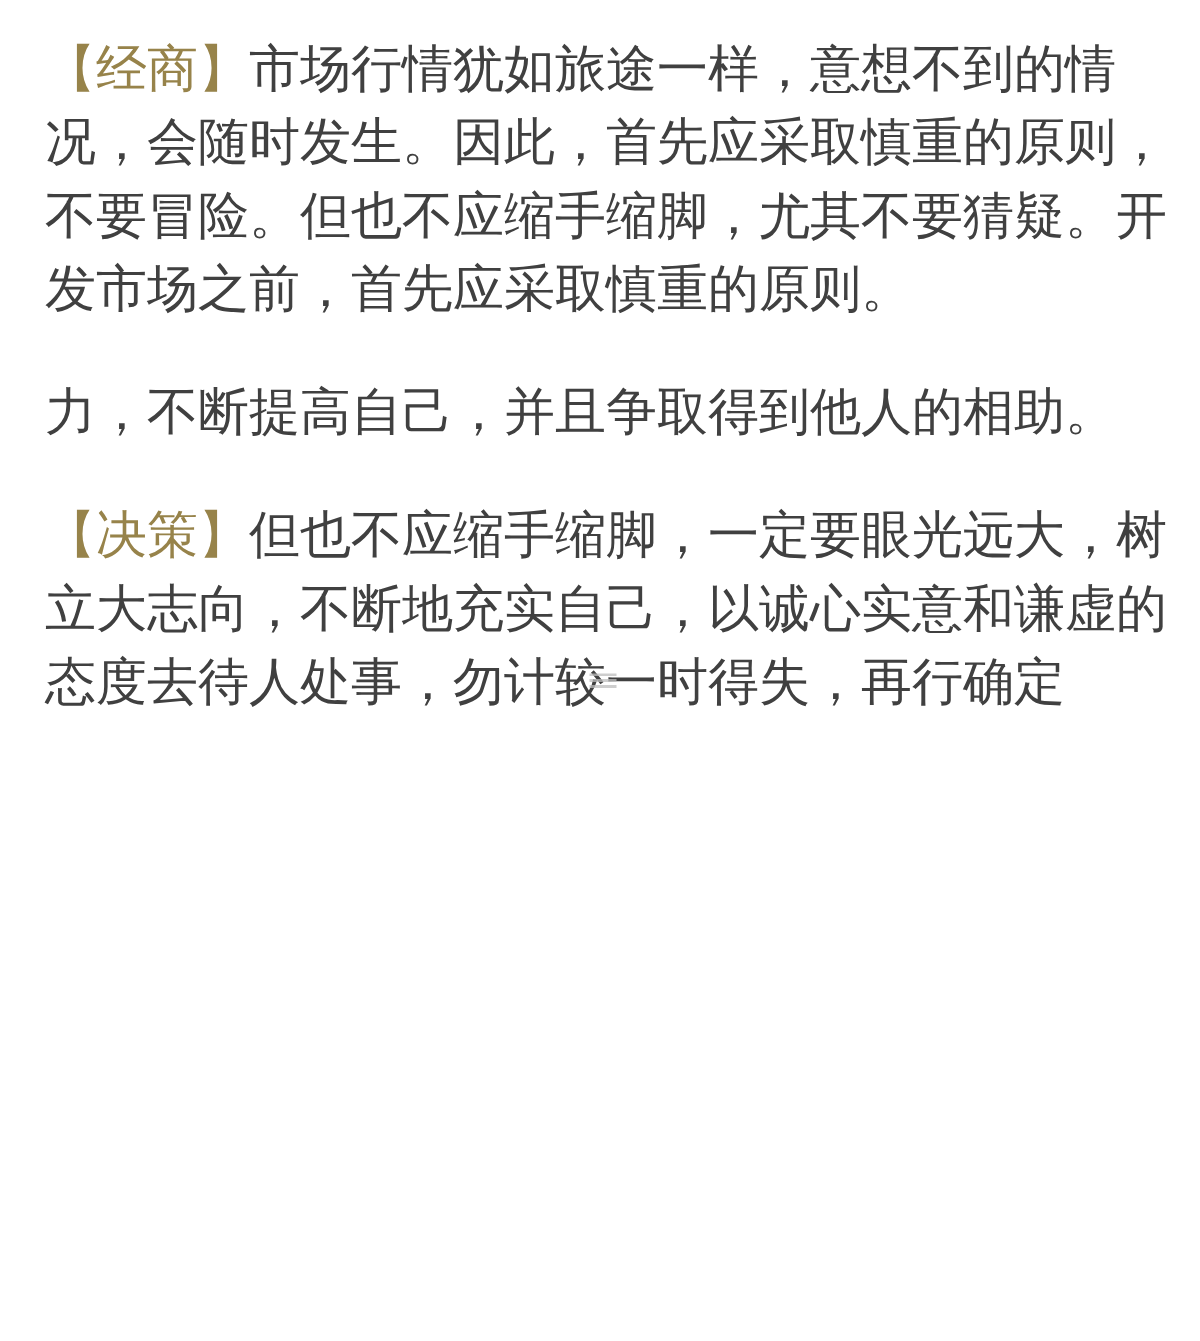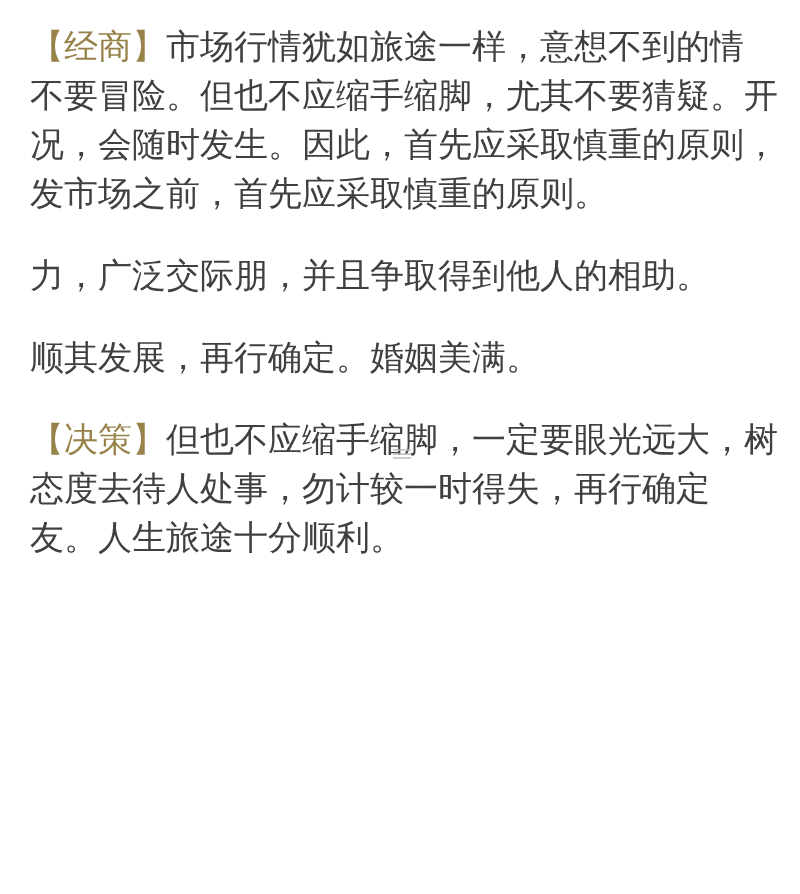--- a/index.html
+++ b/index.html
@@ -53,35 +53,34 @@
     opacity: 0.75;
   }
 </style>
 </head>
 <body>
 
 <div class="content">
 
   <p class="para">
     <span class="row"><span class="section-label">【经商】</span><span>市场行情犹如旅途一样，意想不到的情</span></span>
+    <span class="row">况，会随时发生。因此，首先应采取慎重的原则，</span>
     <span class="row">不要冒险。但也不应缩手缩脚，尤其不要猜疑。开</span>
-    <span class="row">况，会随时发生。因此，首先应采取慎重的原则，</span>
     <span class="row">发市场之前，首先应采取慎重的原则。</span>
   </p>
 
   <p class="para">
-    <span class="row">力，广泛交际朋，并且争取得到他人的相助。</span>
+    <span class="row">力，不断提高自己，并且争取得到他人的相助。</span>
   </p>
 
 
   <p class="para">
-    <span class="row">顺其发展，再行确定。婚姻美满。</span>
   </p>
 
   <p class="para">
     <span class="row"><span class="section-label">【决策】</span><span>但也不应缩手缩脚，一定要眼光远大，树</span></span>
+    <span class="row">立大志向，不断地充实自己，以诚心实意和谦虚的</span>
     <span class="row">态度去待人处事，勿计较一时得失，再行确定</span>
-    <span class="row">友。人生旅途十分顺利。</span>
   </p>
 
 </div>
 
 <span class="watermark-mark"></span>
 
 </body></html>

